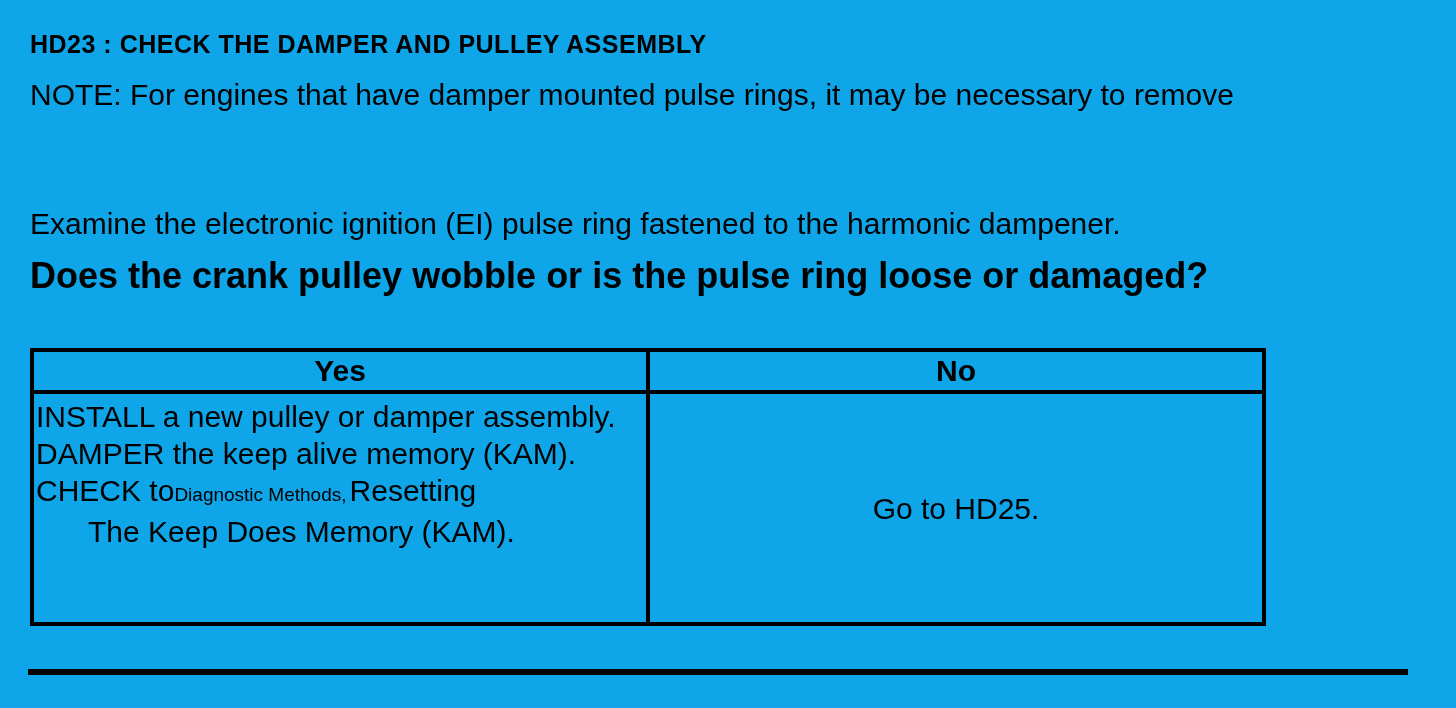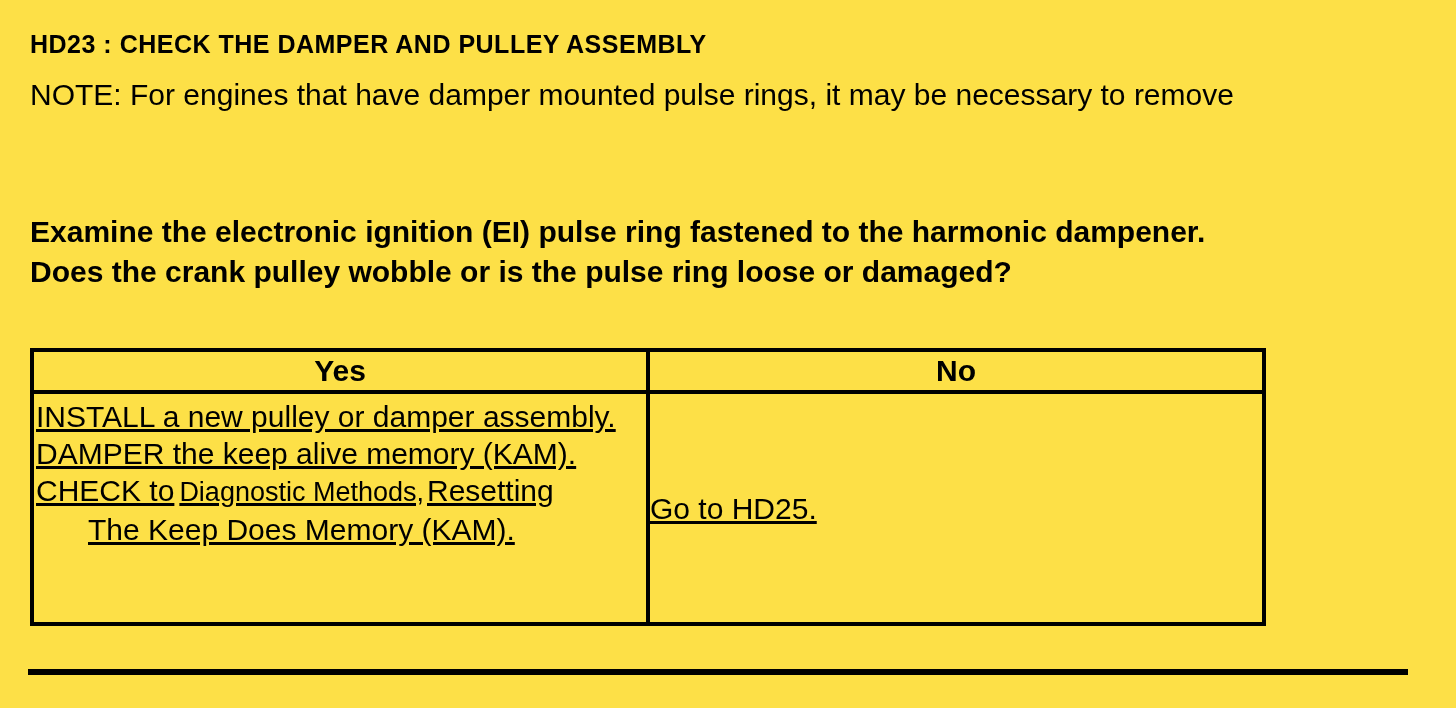--- a/index.html
+++ b/index.html
@@ -4,21 +4,21 @@
 <style>
   html, body {
     margin: 0;
     padding: 0;
     background: #ffffff;
   }
   .page {
     position: relative;
     width: 1456px;
     height: 708px;
-    background: #fde047;
+    background: #0ea5e9;
     color: #000000;
     font-family: "Liberation Sans", sans-serif;
     overflow: hidden;
   }
   .title {
     position: absolute;
     left: 30px;
     top: 30px;
     font-size: 25px;
     font-weight: bold;
@@ -28,26 +28,26 @@
   .body-text {
     position: absolute;
     left: 30px;
     font-size: 30px;
     line-height: 38px;
     white-space: nowrap;
     text-align: center;
   }
   .note-para { top: 76px; }
   .line-observe { top: 160px; }
-  .line-examine { top: 213px; font-weight: bold; }
+  .line-examine { top: 205px; }
   .question {
     position: absolute;
     left: 30px;
     top: 255px;
-    font-size: 30px;
+    font-size: 36px;
     font-weight: bold;
     white-space: nowrap;
   }
   .decision-table {
     position: absolute;
     left: 30px;
     top: 348px;
     width: 1236px;
     border-collapse: collapse;
     table-layout: fixed;
@@ -63,30 +63,28 @@
     text-align: center;
     height: 38px;
     padding: 0;
   }
   .decision-table td {
     height: 222px;
     font-size: 30px;
     line-height: 37px;
     vertical-align: top;
     padding: 4px 2px 2px 2px;
-    text-decoration: underline;
   }
   .decision-table td.no-cell {
-    text-align: left;
+    text-align: center;
     vertical-align: middle;
     padding: 0;
   }
   .refer-line .ref-title {
-    font-size: 27px;
-    margin-left: 5px;
+    font-size: 19px;
   }
   .refer-line .ref-suffix {
     margin-left: 3px;
   }
   .refer-continuation {
     padding-left: 52px;
   }
   .bottom-rule {
     position: absolute;
     left: 28px;

